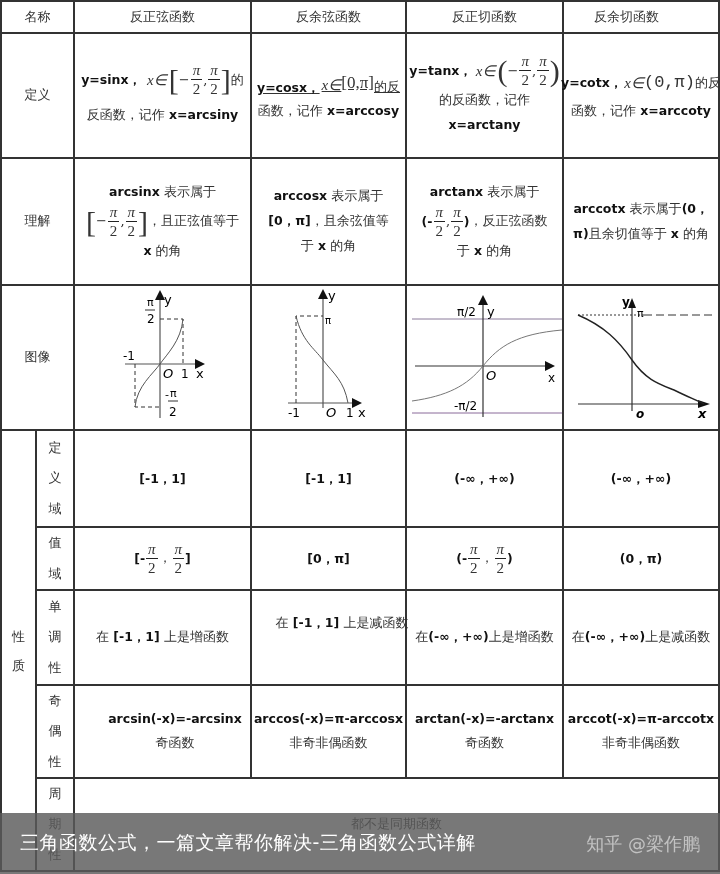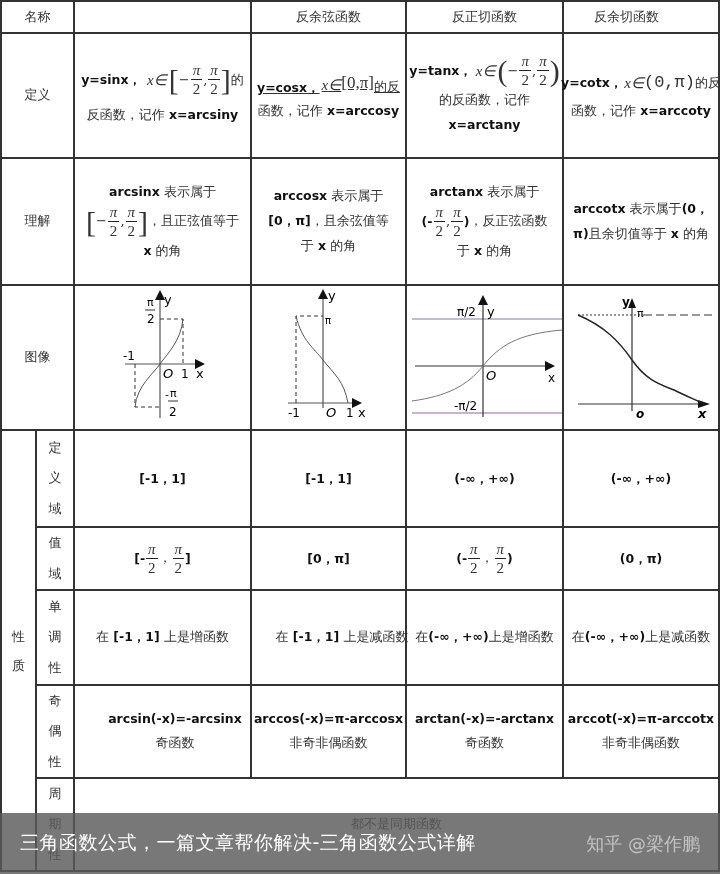--- a/index.html
+++ b/index.html
@@ -38,20 +38,21 @@
 
   <div class="vl" style="left:0;top:0;height:872px;"></div>
   <div class="vl" style="left:35px;top:429px;height:443px;"></div>
   <div class="vl" style="left:73px;top:0;height:872px;"></div>
   <div class="vl" style="left:250px;top:0;height:778px;"></div>
   <div class="vl" style="left:405px;top:0;height:778px;"></div>
   <div class="vl" style="left:562px;top:0;height:778px;"></div>
   <div class="vl" style="left:718px;top:0;height:872px;"></div>
 
   <div class="cell" style="left:2px;top:2px;width:71px;height:30px;">名称</div>
+  <div class="cell" style="left:75px;top:2px;width:175px;height:30px;">反正弦函数</div>
   <div class="cell" style="left:252px;top:2px;width:153px;height:30px;">反余弦函数</div>
   <div class="cell" style="left:407px;top:2px;width:155px;height:30px;">反正切函数</div>
   <div class="cell" style="left:564px;top:2px;width:125px;height:30px;">反余切函数</div>
 
   <div class="cell" style="left:2px;top:34px;width:71px;height:123px;">定义</div>
 
   <div class="cell" style="left:75px;top:34px;width:175px;height:123px;">
     <div style="display:flex;align-items:center;white-space:nowrap;">
       <span class="bold">y=sinx，</span>
       <span class="it" style="margin:0 2px 0 6px;">x∈</span>
@@ -302,21 +303,21 @@
   <div class="cell" style="left:37px;top:591px;width:36px;height:93px;">
     <div class="vert">
         <span>单</span>
         <span>调</span>
         <span>性</span>
       </div>
   </div>
   <div class="cell" style="left:75px;top:591px;width:175px;height:93px;">
     <div style="white-space:nowrap;"><span>在 </span><span class="bold">[-1，1]</span><span> 上是增函数</span></div>
   </div>
-  <div class="cell" style="left:252px;top:591px;width:180px;height:93px;">
+  <div class="cell" style="left:252px;top:577px;width:180px;height:93px;">
     <div style="white-space:nowrap;"><span>在 </span><span class="bold">[-1，1]</span><span> 上是减函数</span></div>
   </div>
   <div class="cell" style="left:407px;top:591px;width:155px;height:93px;">
     <div style="white-space:nowrap;"><span>在</span><span class="bold">(-∞，+∞)</span><span>上是增函数</span></div>
   </div>
   <div class="cell" style="left:564px;top:591px;width:154px;height:93px;">
     <div style="white-space:nowrap;"><span>在</span><span class="bold">(-∞，+∞)</span><span>上是减函数</span></div>
   </div>
 
   <div class="cell" style="left:37px;top:686px;width:36px;height:91px;">

